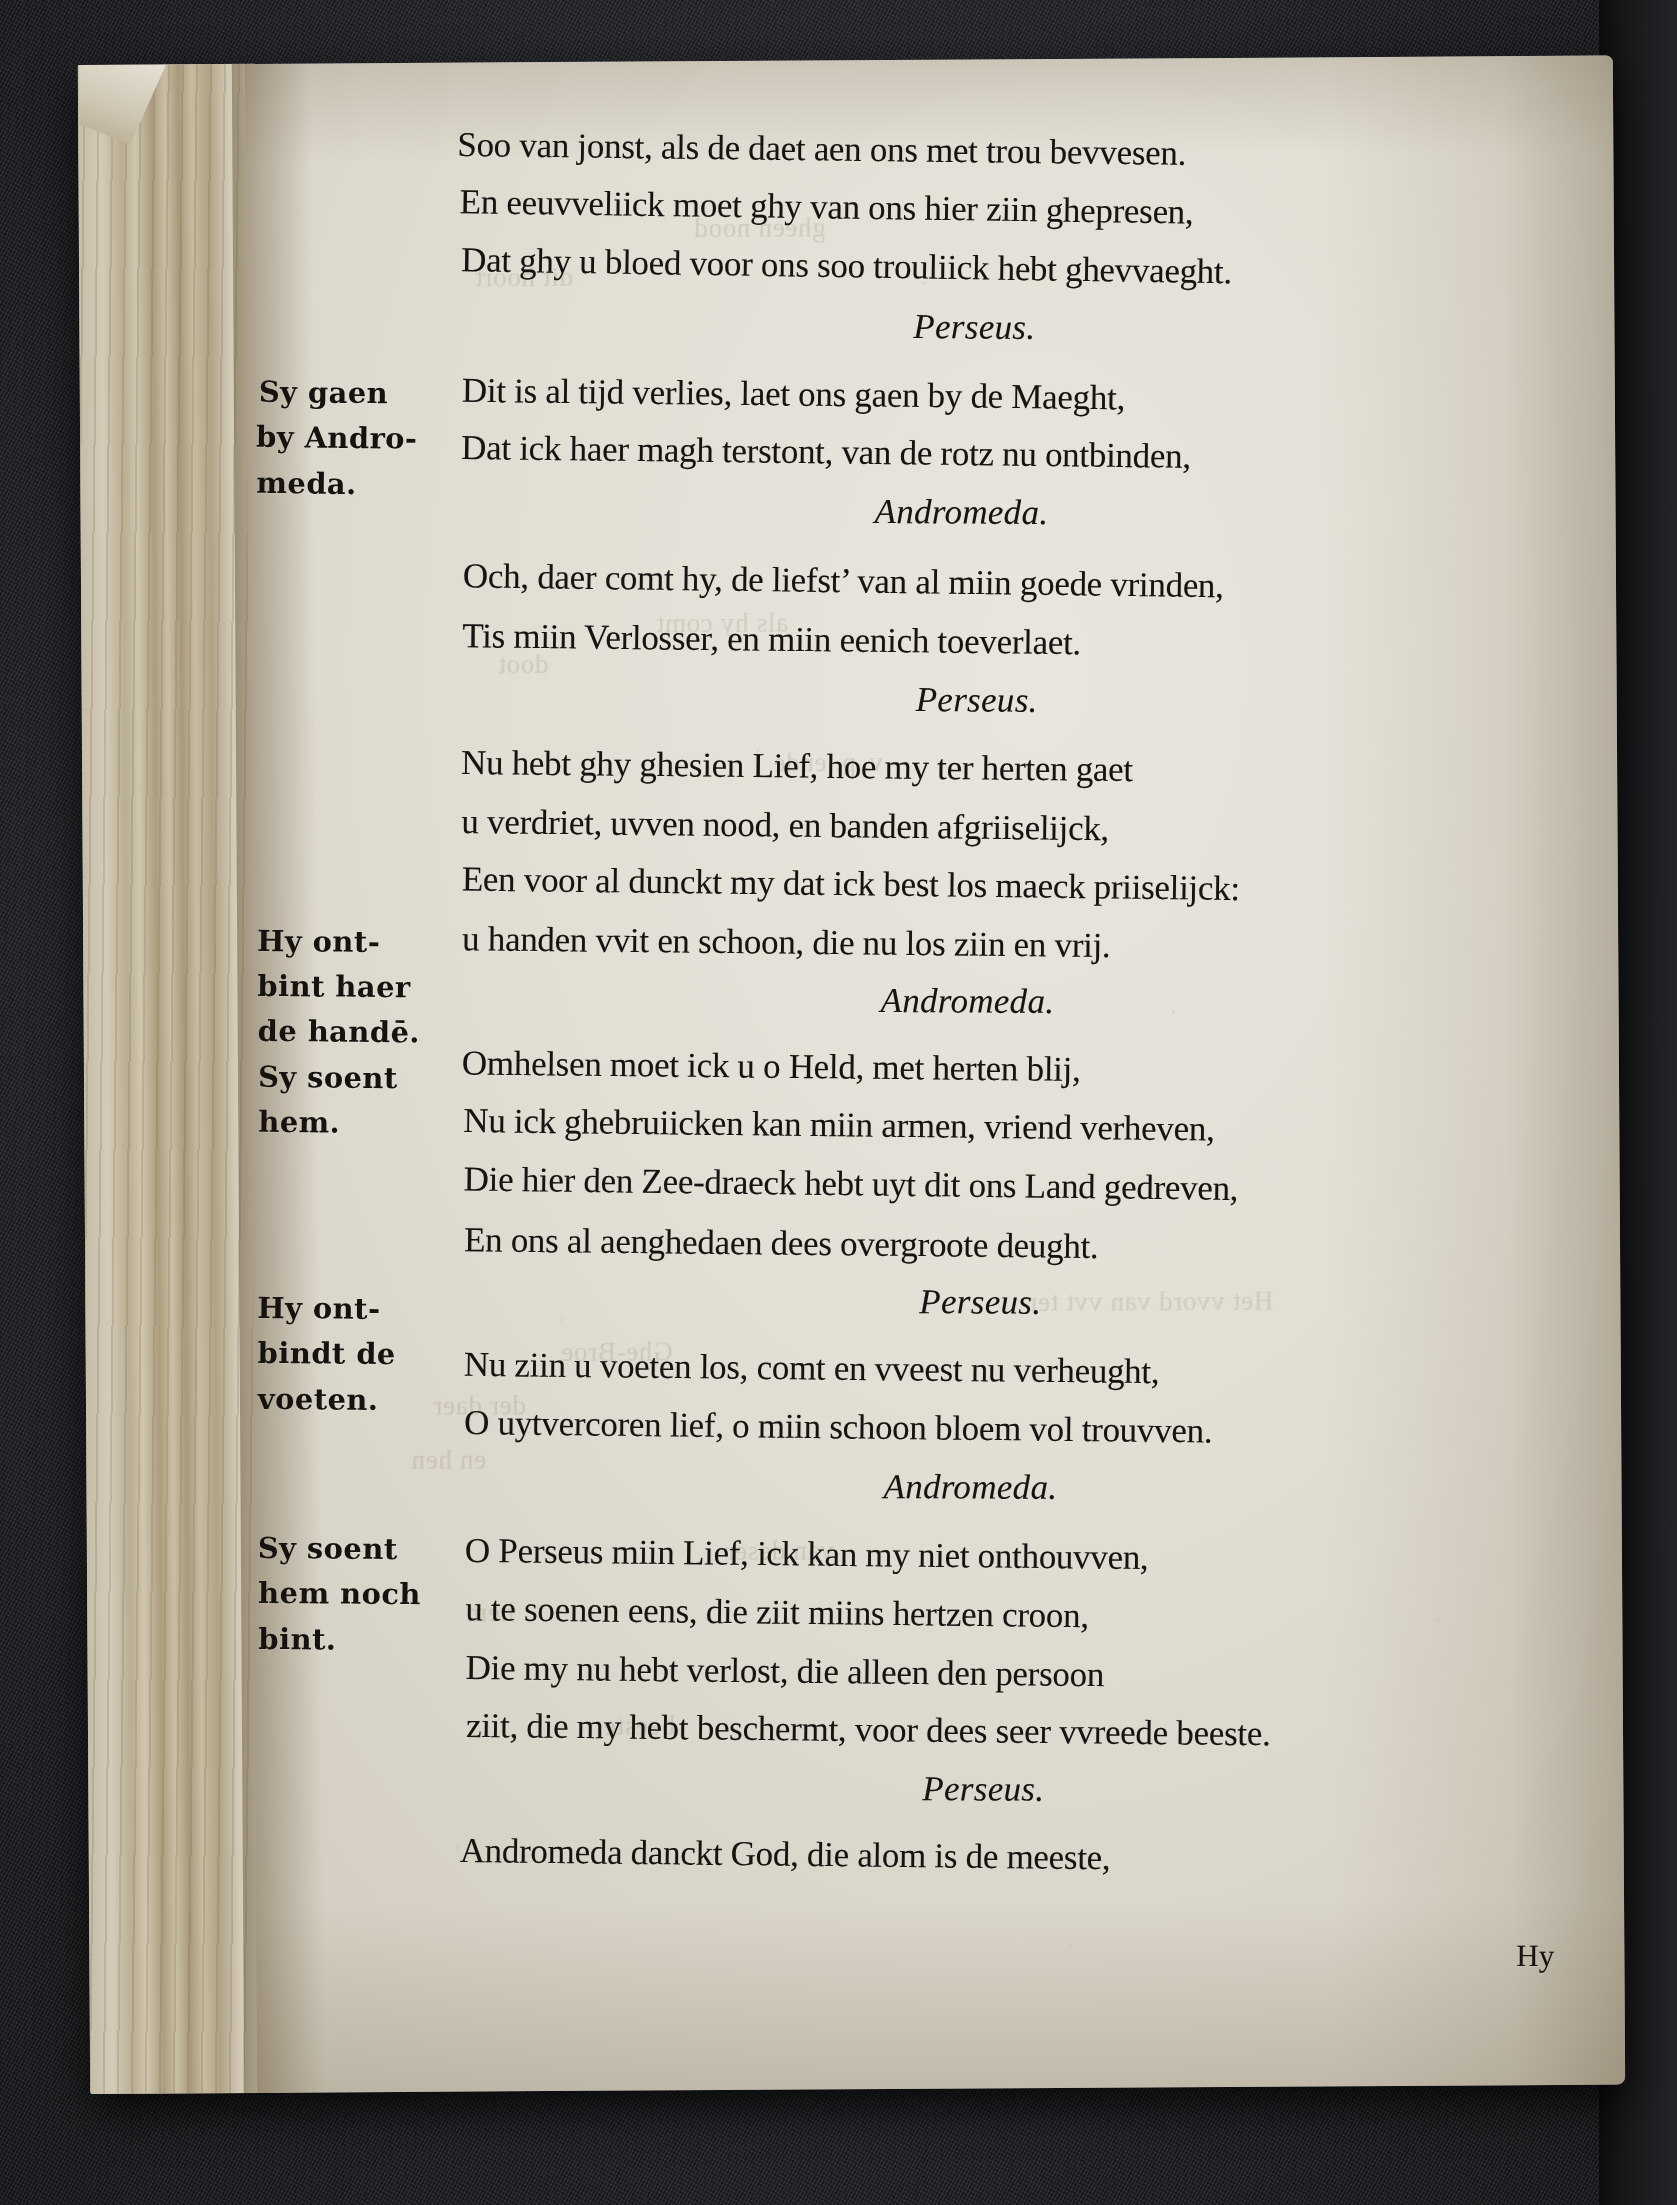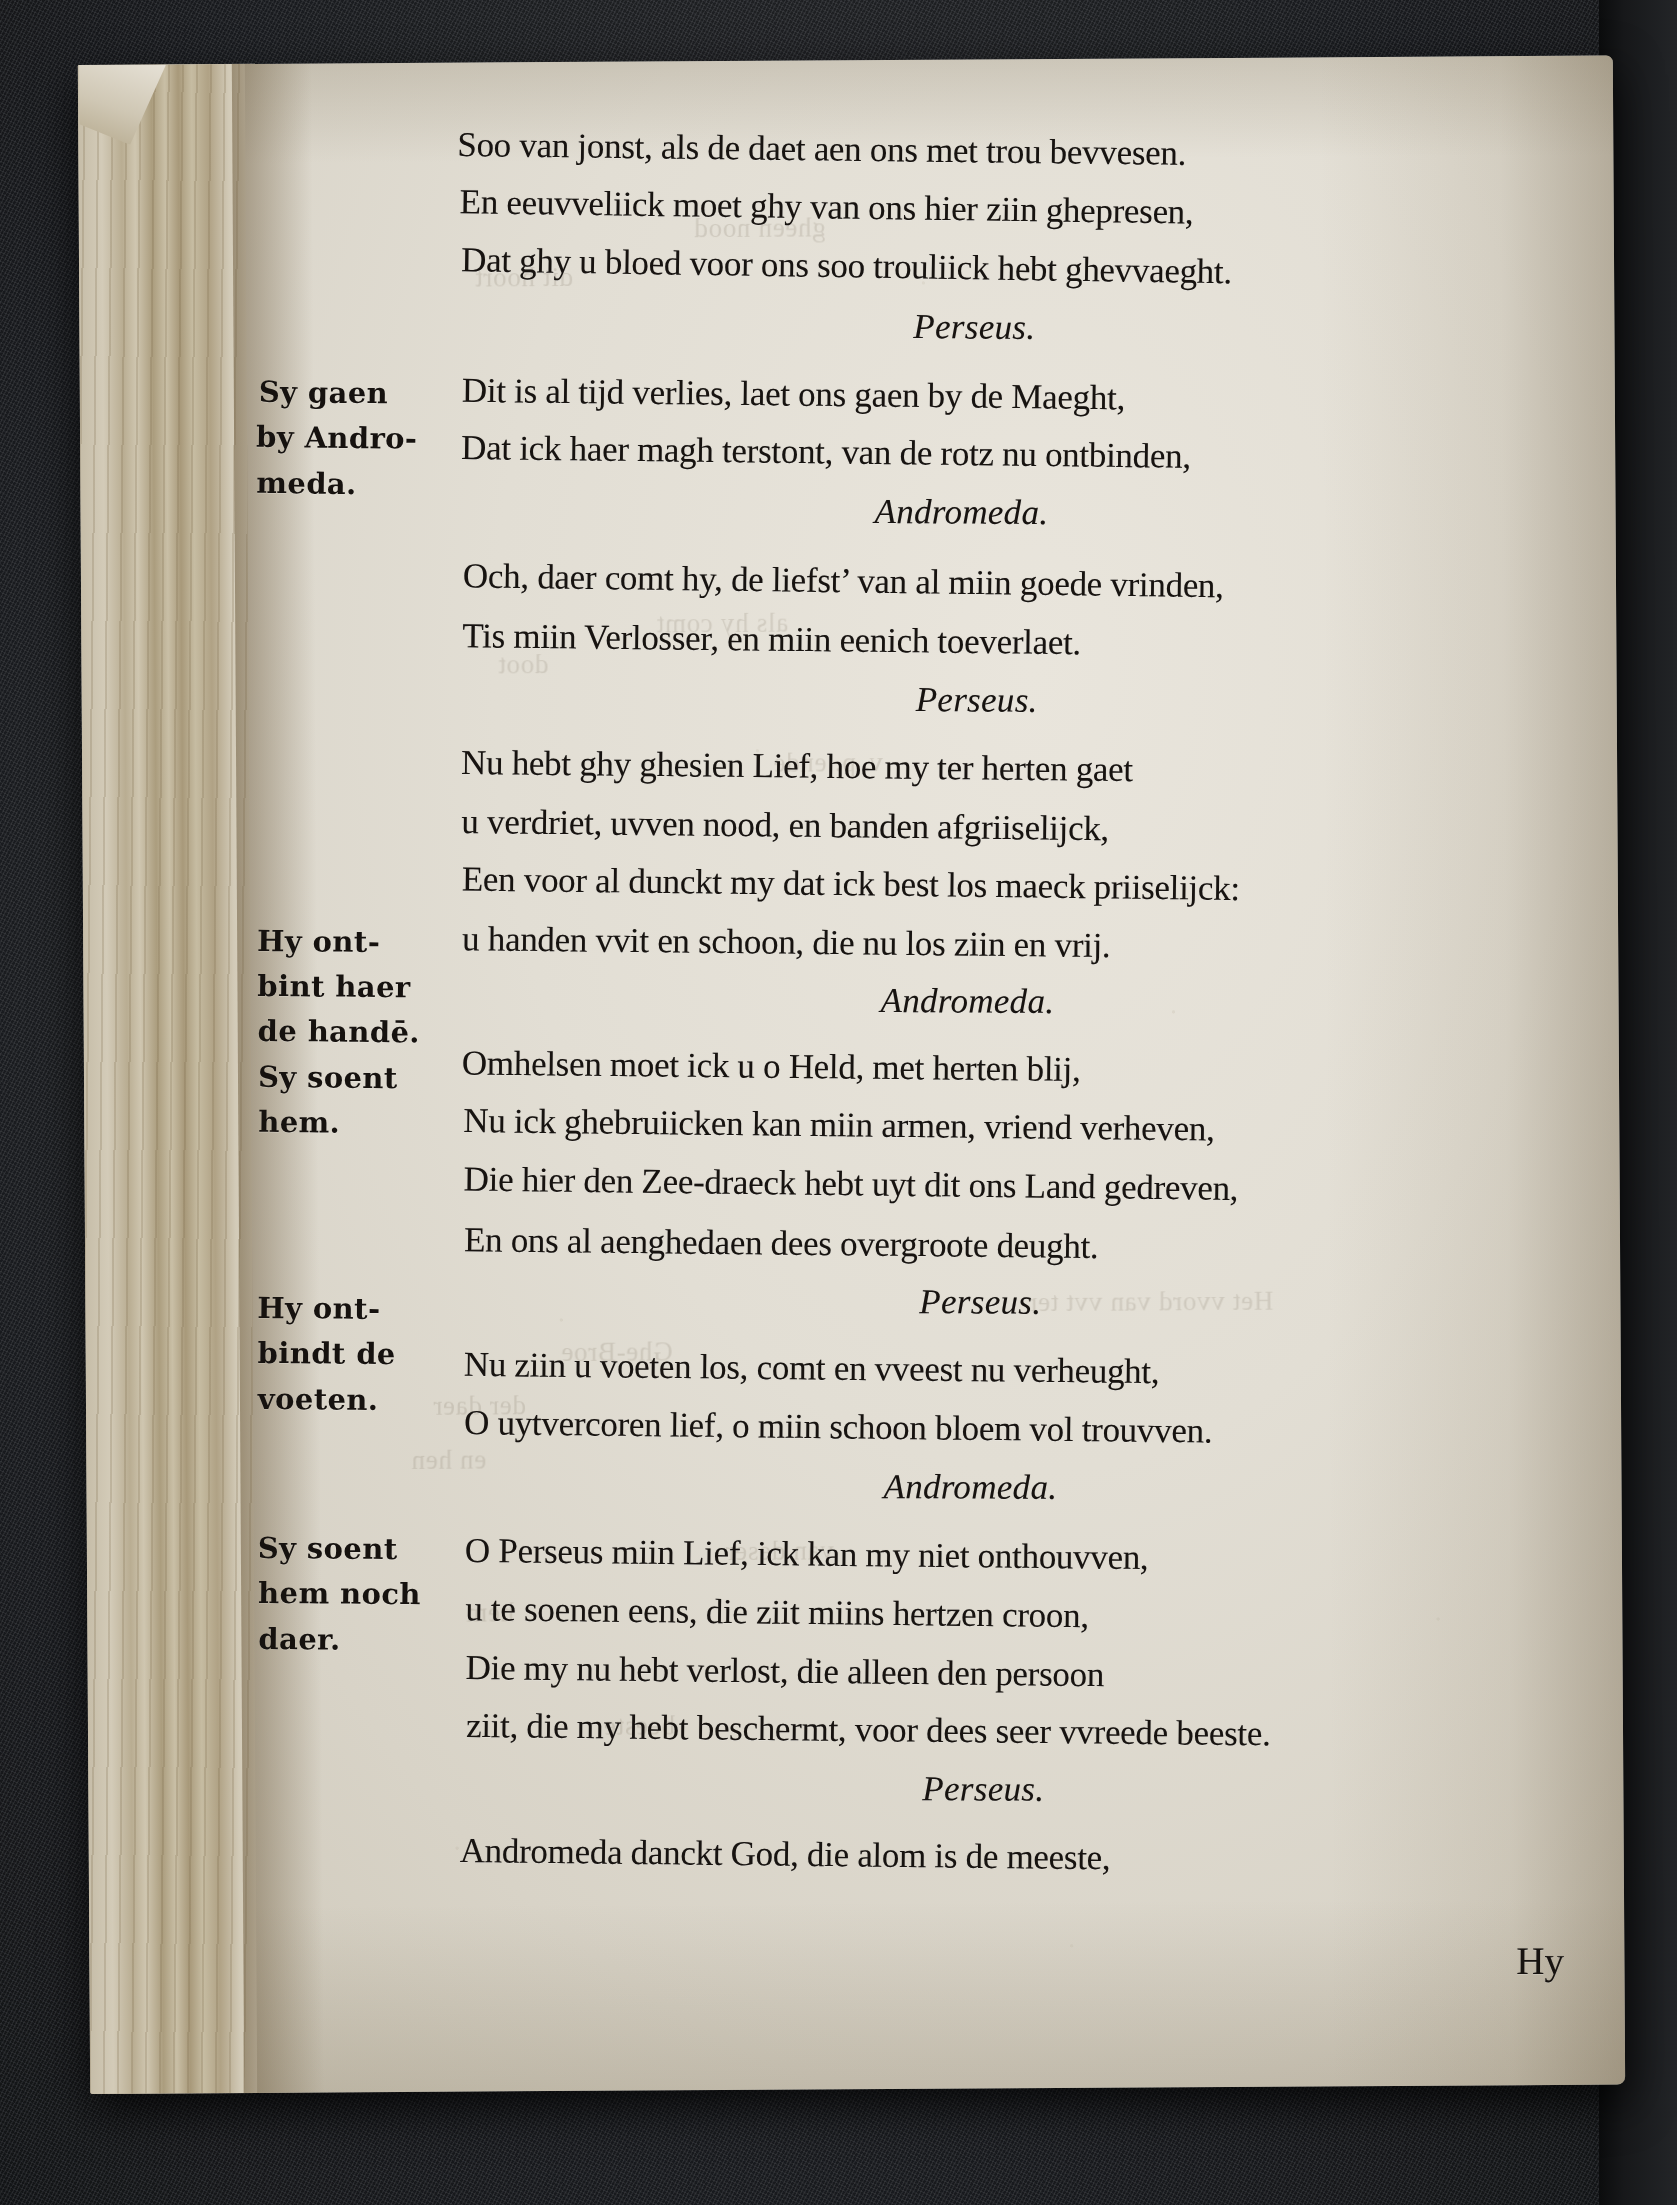--- a/index.html
+++ b/index.html
@@ -130,21 +130,21 @@
   
   .ln {
     position: absolute;
     white-space: nowrap;
     color: #171310;
     font-family: "Liberation Serif", "DejaVu Serif", serif;
     text-shadow: 0 0.7px 0 rgba(255,255,255,0.30), 0 0 0.7px rgba(0,0,0,0.35);
   }
   .verse   { font-size: 35px; letter-spacing: -0.3px; }
   .speaker { font-size: 35px; font-style: italic; letter-spacing: 0.3px; }
-  .catchword { font-size: 39px; }
+  .catchword { font-size: 31px; }
 
   
   .note {
     position: absolute;
     white-space: nowrap;
     color: #16120f;
     font-family: "DejaVu Serif", "Liberation Serif", serif;
     font-weight: 700;
     font-size: 29px;
     letter-spacing: 0.4px;
@@ -242,18 +242,18 @@
       <div class="note" style="left:6.7px;  top:950px; transform:rotate(0.9deg);">de handē.</div>
       <div class="note" style="left:6.7px;  top:996px; transform:rotate(0.9deg);">Sy soent</div>
       <div class="note" style="left:6.7px;  top:1041px; transform:rotate(0.9deg);">hem.</div>
 
       <div class="note" style="left:5.3px;   top:1227px; transform:rotate(0.85deg);">Hy ont-</div>
       <div class="note" style="left:5.3px;   top:1272px; transform:rotate(0.85deg);">bindt de</div>
       <div class="note" style="left:5.3px;   top:1318px; transform:rotate(0.85deg);">voeten.</div>
 
       <div class="note" style="left:4px;   top:1467px; transform:rotate(0.85deg);">Sy soent</div>
       <div class="note" style="left:4px;   top:1512px; transform:rotate(0.85deg);">hem noch</div>
-      <div class="note" style="left:4px;   top:1558px; transform:rotate(0.85deg);">daer.</div>
+      <div class="note" style="left:4px;   top:1558px; transform:rotate(0.85deg);">bint.</div>
 
     </div>
   </div>
 </div>
 
 
 </body></html>

